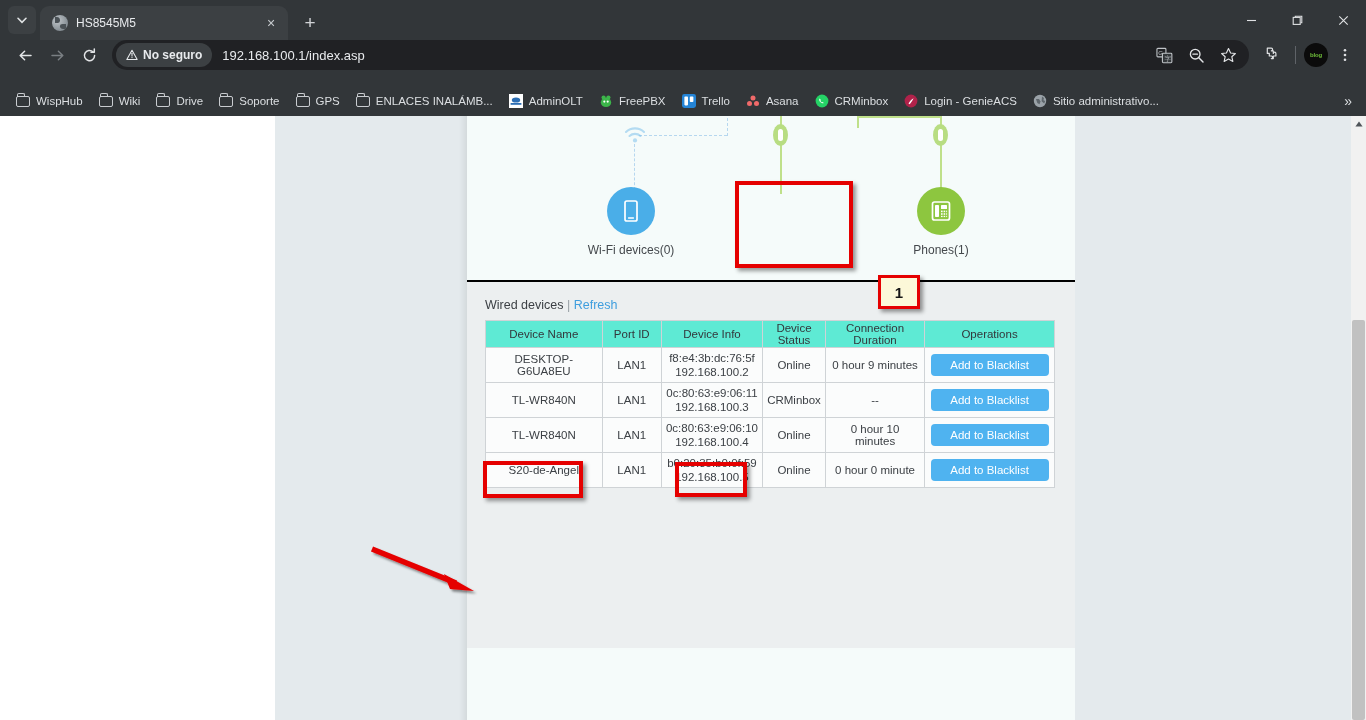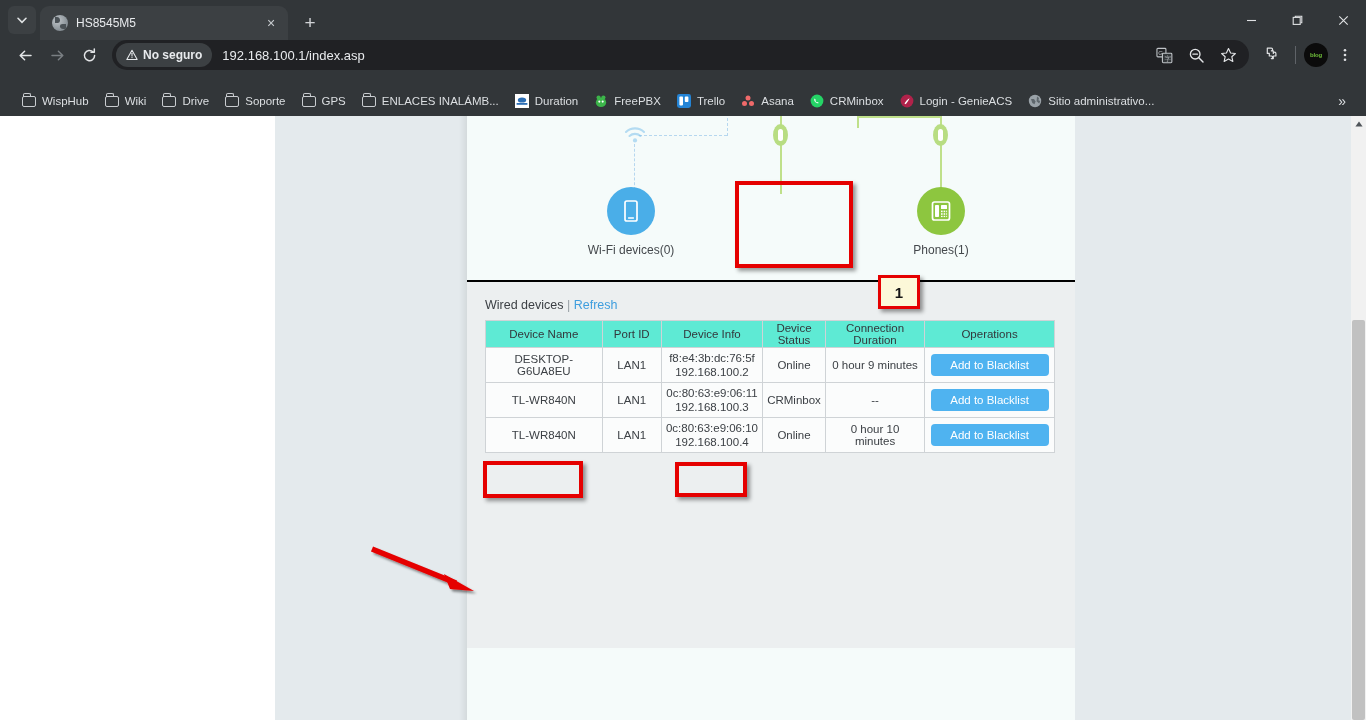--- a/index.html
+++ b/index.html
@@ -92,21 +92,21 @@
   .toolbar-right { display: flex; align-items: center; gap: 2px; flex: none; }
   .vdiv { width:1px; height:18px; background:#5f6368; margin: 0 6px; }
   .avatar {
     width: 24px; height: 24px; border-radius: 50%; background: #0b0b0b;
     display:flex; align-items:center; justify-content:center;
     font-size: 6px; color: #6fbf3a; font-weight: 700; letter-spacing: -0.2px;
   }
 
   .bookmarks {
     height: 30px; background: #323639; display: flex; align-items: center;
-    padding: 0 14px; gap: 0px; overflow: hidden; position: relative;
+    padding: 0 8px; gap: 0px; overflow: hidden; position: relative;
   }
   .bm {
     display: flex; align-items: center; gap: 6px; height: 22px;
     padding: 0 8px; border-radius: 4px; color: #dcdfe2; font-size: 11.5px;
     white-space: nowrap; flex: none;
   }
   .bm-folder {
     width: 14px; height: 11px; border: 1.4px solid #c9ccd0; border-radius: 2px;
     position: relative; flex: none;
   }
@@ -363,21 +363,21 @@
     </div>
 
     <div class="bm">
       <span class="bm-ico" style="background:#f3f6f9;position:relative;">
         <svg width="14" height="14" viewBox="0 0 14 14">
           <rect width="14" height="14" fill="#ffffff"></rect>
           <ellipse cx="7" cy="6" rx="4.2" ry="2.6" fill="#2d6fb5"></ellipse>
           <rect x="1.6" y="9" width="10.8" height="1.8" fill="#2d6fb5"></rect>
         </svg>
       </span>
-      <span>Duration</span>
+      <span>AdminOLT</span>
     </div>
     <div class="bm">
       <span class="bm-ico">
         <svg width="14" height="14" viewBox="0 0 14 14">
           <ellipse cx="7" cy="8.4" rx="5.2" ry="4.6" fill="#3cb54a"></ellipse>
           <circle cx="4.6" cy="3.6" r="2.1" fill="#3cb54a"></circle>
           <circle cx="9.4" cy="3.6" r="2.1" fill="#3cb54a"></circle>
           <circle cx="5.3" cy="7.6" r="1.05" fill="#ffffff"></circle>
           <circle cx="8.7" cy="7.6" r="1.05" fill="#ffffff"></circle>
         </svg>
@@ -547,20 +547,33 @@
             <td>
               <span class="devinfo-line">0c:80:63:e9:06:10</span>
               <span class="devinfo-line">192.168.100.4</span>
             </td>
             <td class="left">Online</td>
             <td>0 hour 10 minutes</td>
             <td>
               <span class="blbtn">Add to Blacklist</span>
             </td>
           </tr>
+          <tr>
+            <td class="left">S20-de-Angel</td>
+            <td class="left">LAN1</td>
+            <td>
+              <span class="devinfo-line">b0:20:35:b0:0f:59</span>
+              <span class="devinfo-line">192.168.100.5</span>
+            </td>
+            <td class="left">Online</td>
+            <td>0 hour 0 minute</td>
+            <td>
+              <span class="blbtn">Add to Blacklist</span>
+            </td>
+          </tr>
         </tbody>
       </table>
     </div>
 
     <div class="anno box-red" style="left:735px; top:65px; width:118px; height:87px;"></div>
 
     <div class="anno badge-1">1</div>
 
 
     <svg class="anno arrow-svg" width="110" height="52" viewBox="0 0 110 52">

